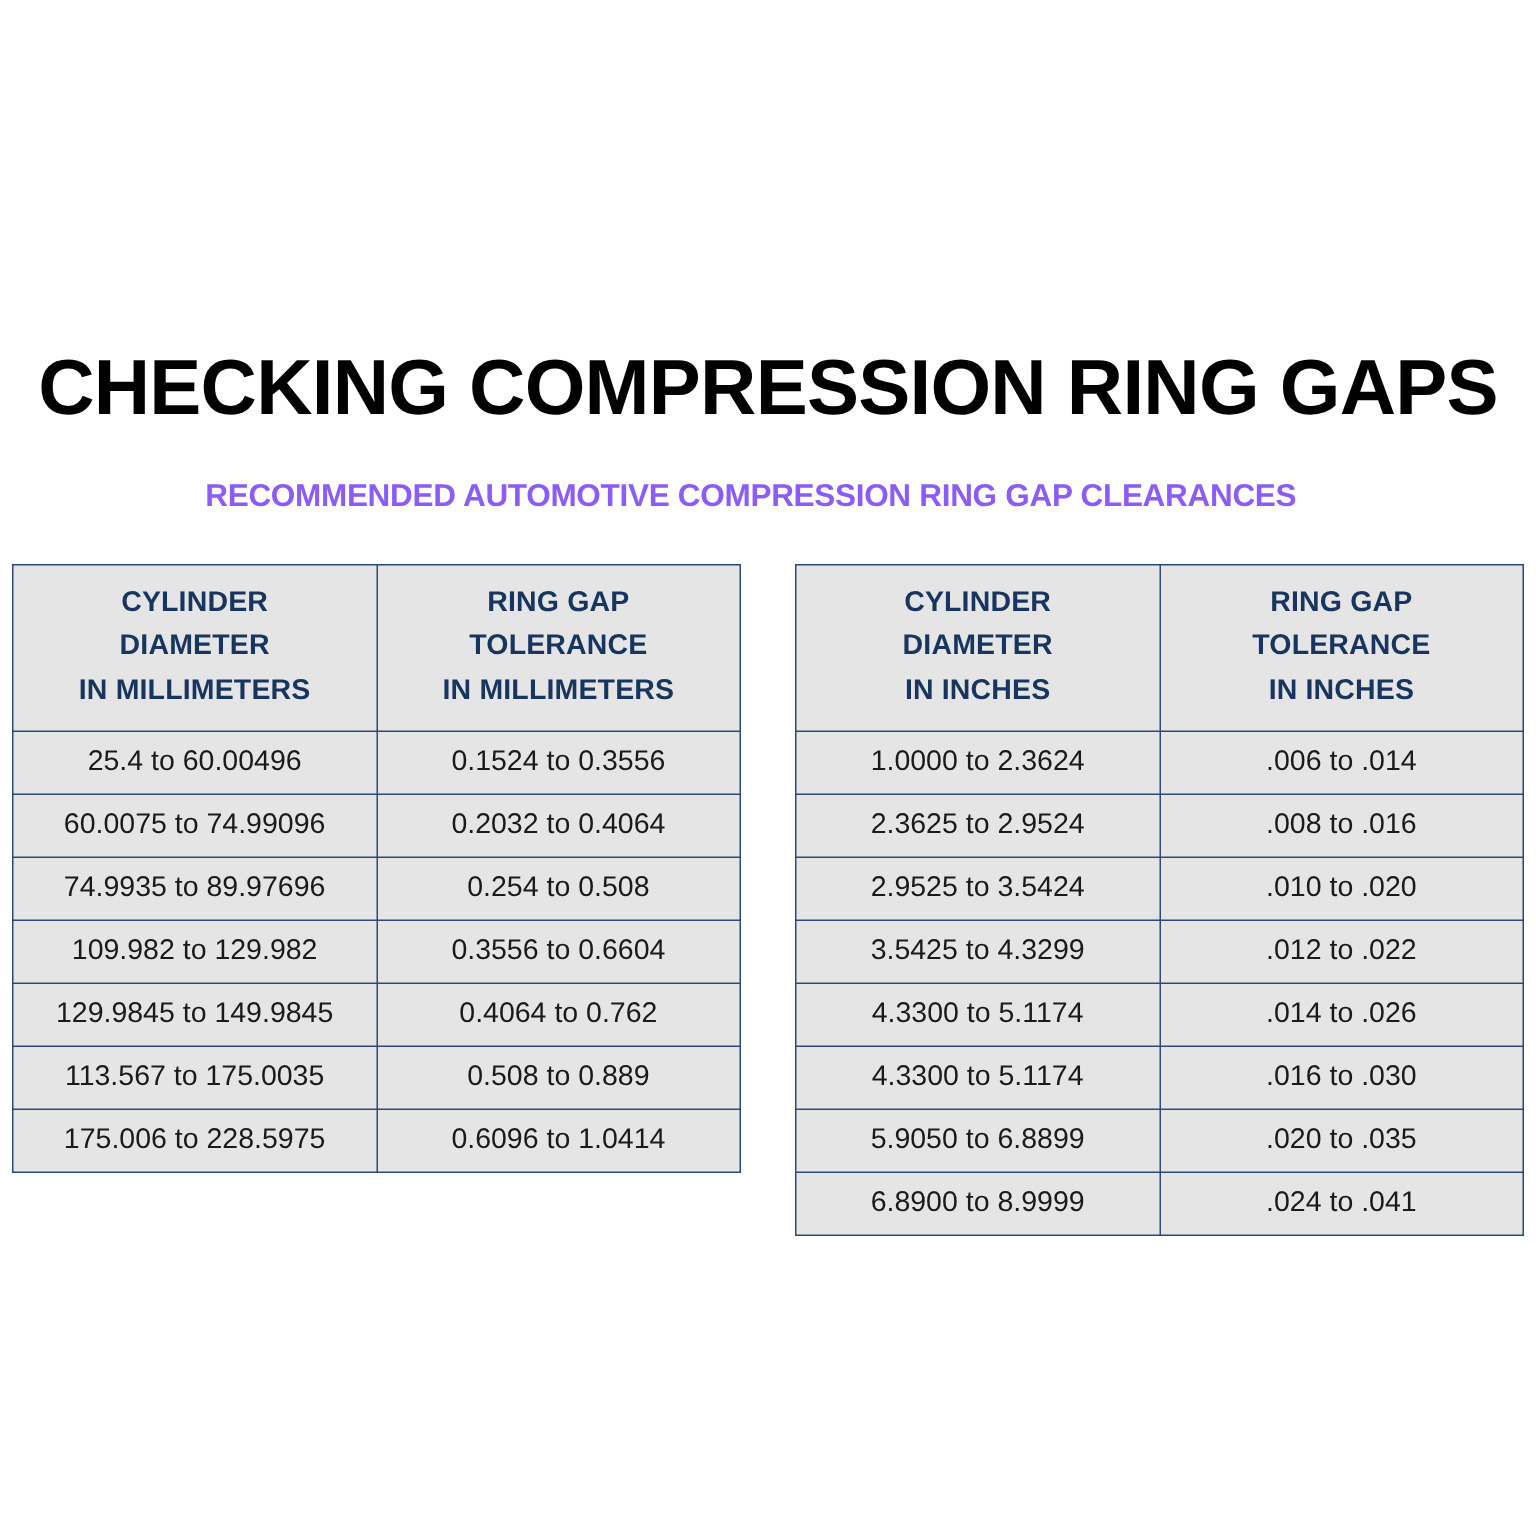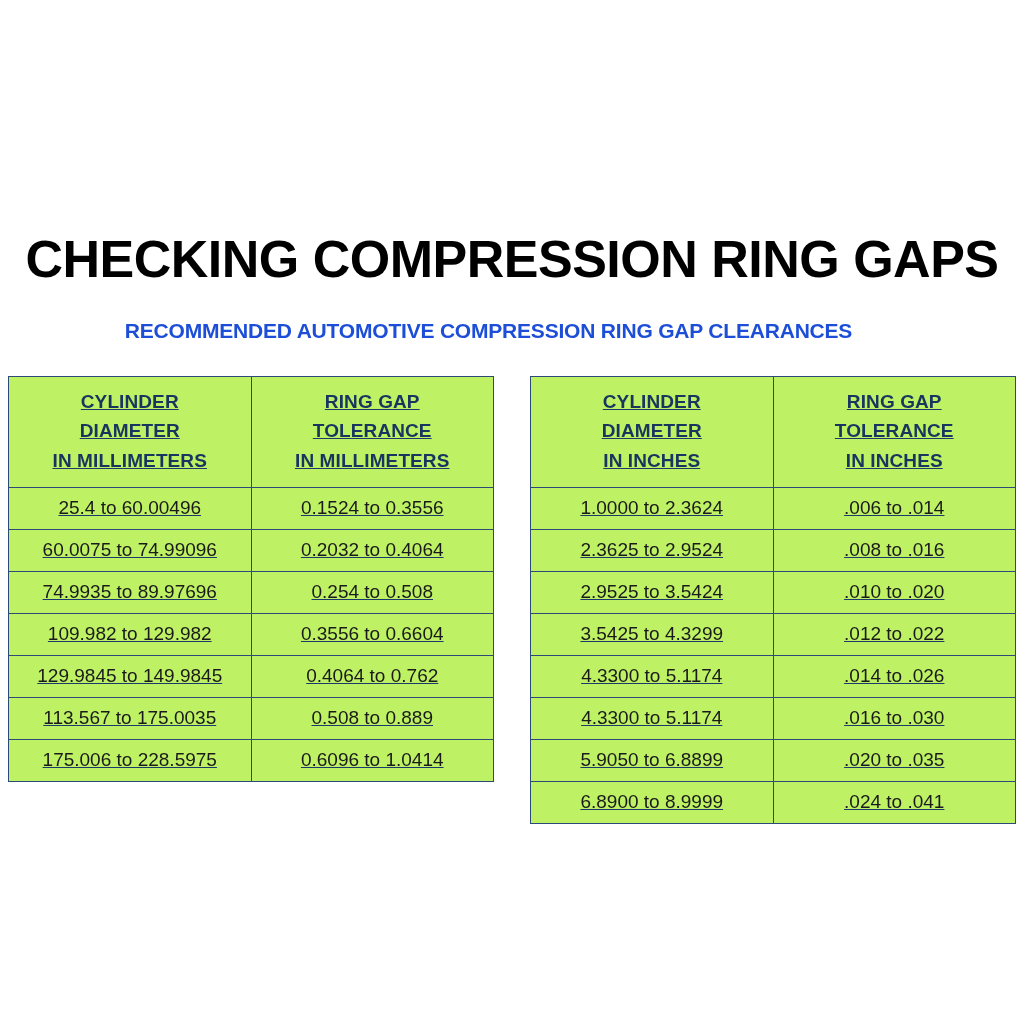--- a/index.html
+++ b/index.html
@@ -28,42 +28,41 @@
     text-align: center;
     font-size: 52px;
     font-weight: bold;
     letter-spacing: -0.5px;
     color: #000000;
     line-height: 1.1;
   }
   .subtitle {
     position: absolute;
     top: 302px;
-    left: 4px;
+    left: 16px;
     width: 969px;
     text-align: center;
     font-size: 21px;
     font-weight: bold;
     letter-spacing: -0.2px;
-    color: #1d4ed8;
+    color: #8b5cf6;
   }
   .tables {
     position: absolute;
     top: 376px;
     left: 8px;
     width: 1008px;
     display: flex;
     justify-content: space-between;
     align-items: flex-start;
   }
   table.spec {
     border-collapse: collapse;
     table-layout: fixed;
-    background: #bef264;
-    text-decoration: underline;
+    background: #e5e5e5;
   }
   table.spec.metric { width: 486px; }
   table.spec.imperial { width: 486px; }
   table.spec col.c1 { width: 50%; }
   table.spec col.c2 { width: 50%; }
   table.spec th,
   table.spec td {
     border: 1px solid #2b4a77;
     text-align: center;
     color: #17355f;

